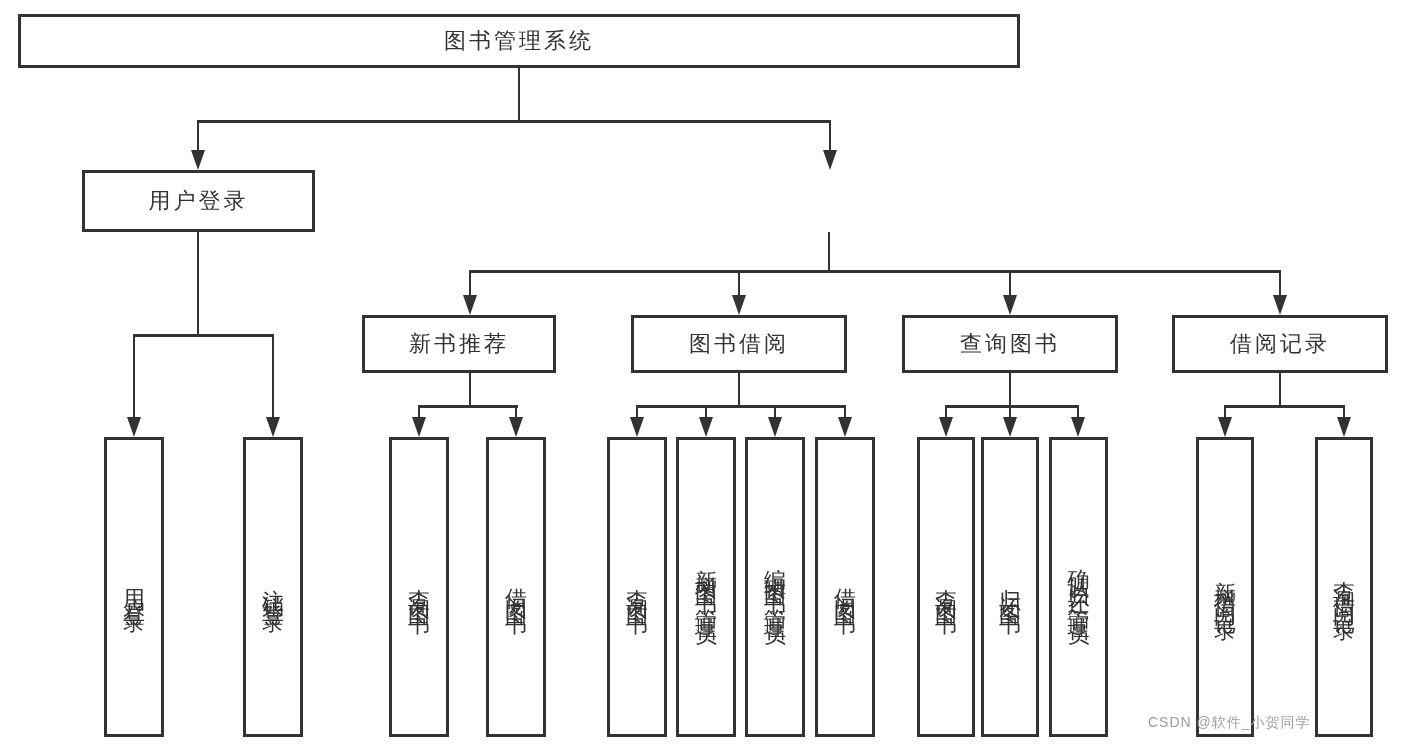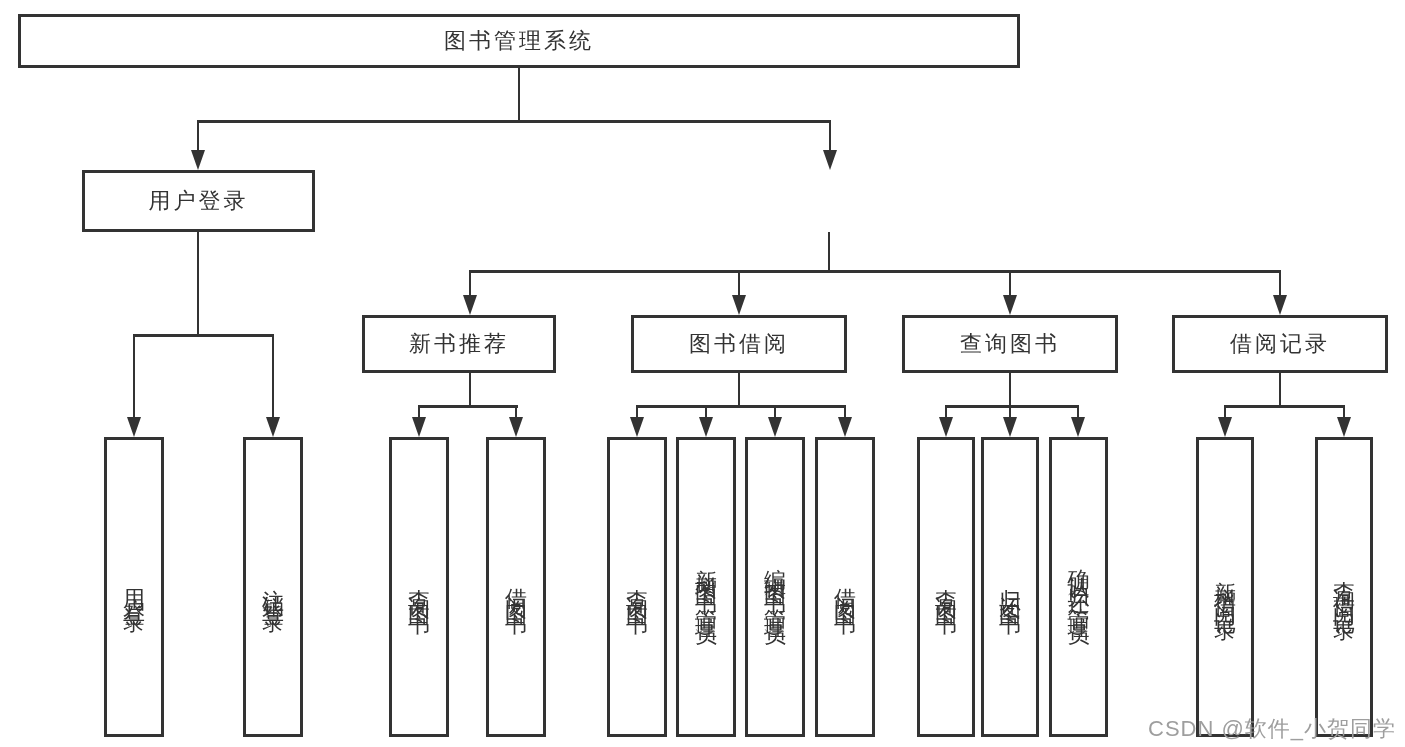--- a/index.html
+++ b/index.html
@@ -38,21 +38,21 @@
   .arrow{
     position:absolute;
     width:0;height:0;
     border-left:7px solid transparent;
     border-right:7px solid transparent;
     border-top:20px solid #333333;
   }
   .watermark{
     position:absolute;
     left:1148px;top:714px;
-    font-size:22px;
+    font-size:14px;
     color:#9e9e9e;
     letter-spacing:1px;
     z-index:5;
     white-space:nowrap;
   }
 </style>
 </head>
 <body>
 
 <div id="canvas">

